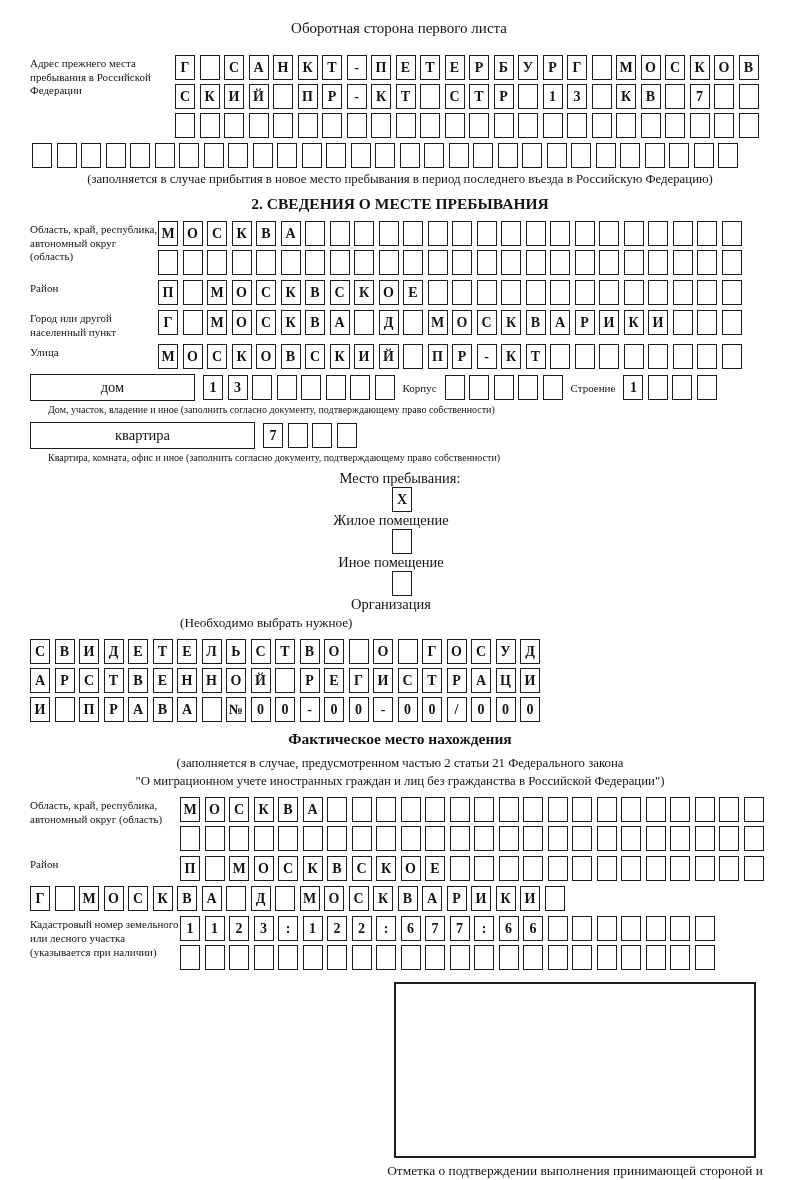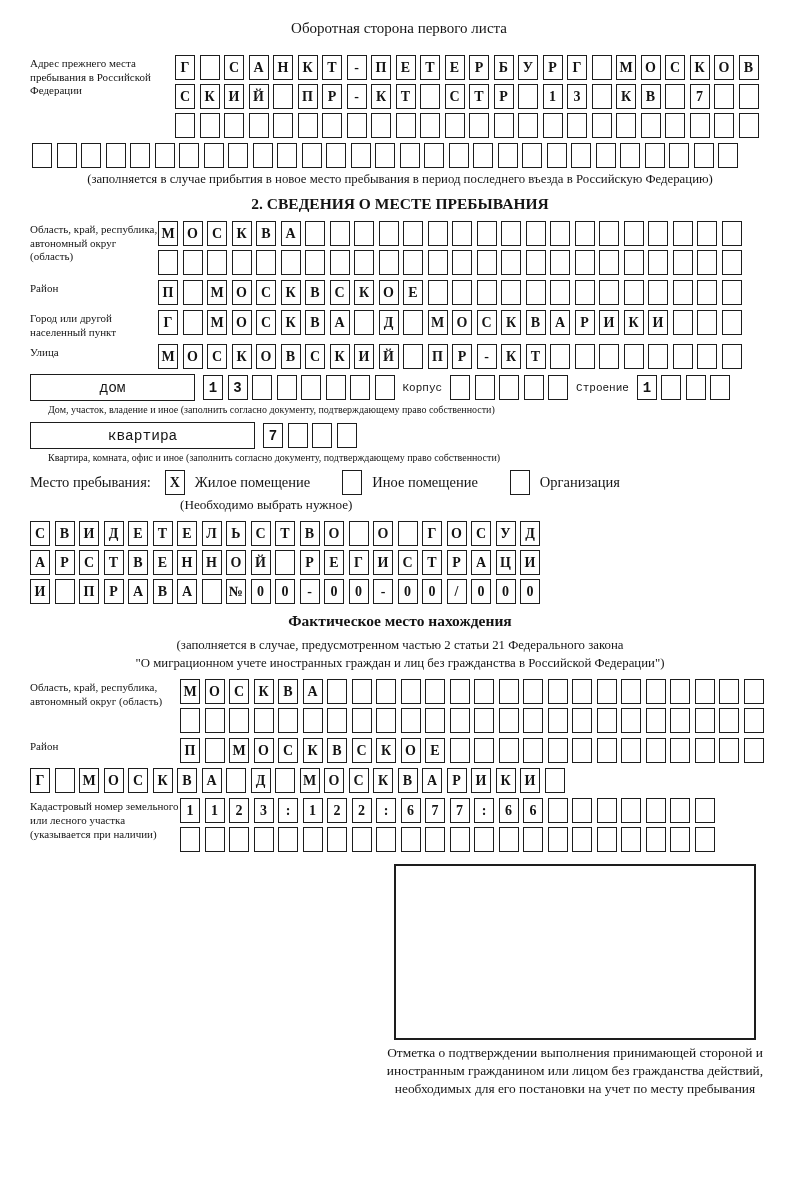--- a/index.html
+++ b/index.html
@@ -24,31 +24,31 @@
   .field-label{flex:none;font-size:11px;line-height:1.24;padding-top:2px;}
   .w145{width:145px;}
   .w128{width:128px;}
   .w150{width:150px;}
   .w222{width:222px;}
 
   .fullrow{margin:0 0 4px 2px;}
   .note{font-size:12.8px;text-align:center;margin:2px 0 8px;}
   .section-title{font-size:15.5px;font-weight:bold;text-align:center;margin:8px 0 8px;}
 
-  .inline-row{display:flex;align-items:center;margin-bottom:3px;font-family:Liberation Mono, monospace;}
+  .inline-row{display:flex;align-items:center;margin-bottom:3px;}
   .wide-box{
     flex:none;height:27px;box-sizing:border-box;border:1.6px solid #1d1d1d;
     display:flex;align-items:center;justify-content:center;font-size:14.5px;
   }
   .dom-box{width:165px;margin-right:8px;}
   .kv-box{width:225px;margin-right:8px;}
   .mini-label{font-size:11px;margin:0 8px;}
   .caption{font-size:10px;margin:1px 0 7px 18px;}
 
-  .stay-row{display:flex;align-items:center;font-size:14.5px;margin:1px 0 2px;}
+  .stay-row{display:flex;align-items:center;font-size:14.5px;margin:1px 0 2px;flex-direction:column;}
   .checkbox{
     flex:none;width:20px;height:25px;box-sizing:border-box;border:1.6px solid #1d1d1d;
     display:flex;align-items:center;justify-content:center;
     font-size:14px;font-weight:600;margin:0 10px 0 14px;
   }
   .stay-label{margin-right:18px;}
   .stay-note{font-size:13.2px;margin:2px 0 8px 150px;}
 
   .fact-note{font-size:12.8px;text-align:center;margin:0 0 3px;}
   .fact-notes{margin-bottom:8px;}

